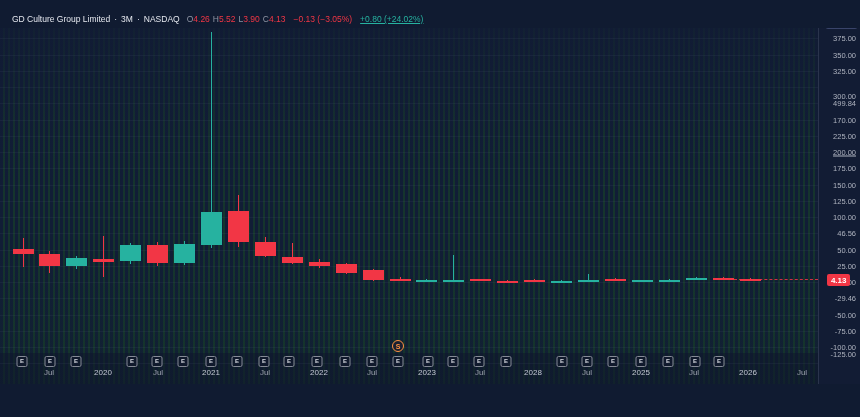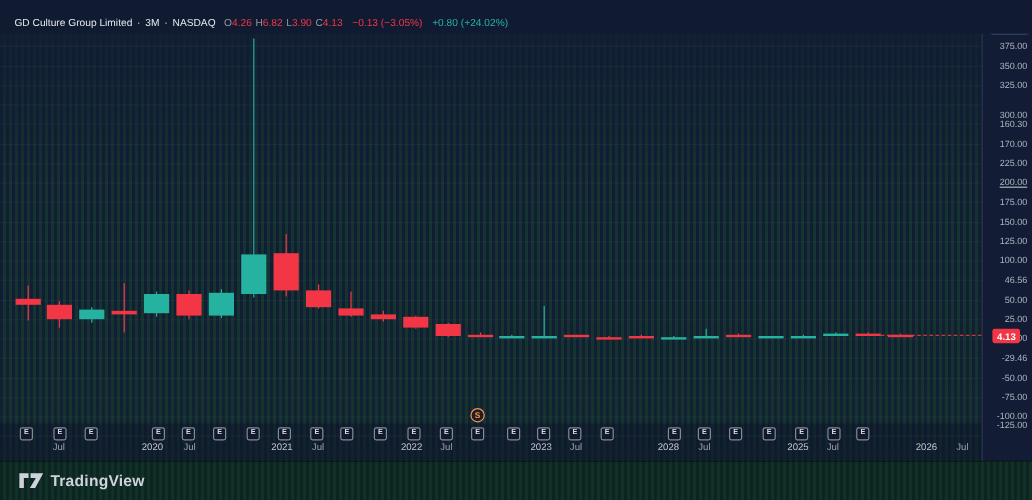--- a/index.html
+++ b/index.html
@@ -33,21 +33,21 @@
     border-left:1px solid rgba(190,200,225,.14);z-index:5;}
   .tick-label{position:absolute;right:5px;font-size:7.5px;color:#aeb3bf;transform:translateY(-50%);}
   #currency-button{position:absolute;right:3px;top:-16px;width:31px;height:15px;background:#232e4d;
     border:1px solid #39446a;border-radius:3px;color:#ced3df;font-size:8.5px;font-weight:bold;
     display:flex;align-items:center;justify-content:center;}
   #last-price-tag{position:absolute;right:11px;background:#f23645;color:#fff;font-size:8px;font-weight:bold;
     padding:1.5px 3.5px;border-radius:2px;transform:translateY(-50%);z-index:6;}
   
   #time-axis{position:absolute;left:0;top:353px;width:818px;height:31px;z-index:5;}
   .time-label{position:absolute;top:15px;font-size:8px;color:#9aa0ac;transform:translateX(-50%);white-space:nowrap;text-align:right;}
-  .time-label.major{color:#c2c7d2;margin-left:24px;}
+  .time-label.major{color:#c2c7d2;}
   .e-badge{position:absolute;top:3px;width:9px;height:9px;border:1px solid #858a96;border-radius:2px;
     background:rgba(16,24,44,.75);color:#d8dbe2;font-size:6px;font-weight:bold;line-height:9px;
     text-align:center;transform:translateX(-50%);}
   #split-marker{position:absolute;width:12px;height:12px;border:1.5px solid #ff9142;border-radius:50%;
     background:#1a1f30;color:#ff9142;font-size:7px;font-weight:bold;line-height:11px;text-align:center;
     transform:translate(-50%,-50%);z-index:5;box-sizing:border-box;}
   
   #footer{position:absolute;left:0;top:384px;width:860px;height:33px;z-index:6;
     background:repeating-linear-gradient(90deg,#0c2521 0px,#0c2521 2.6px,#113028 2.6px,#113028 5px);
     border-top:1px solid rgba(0,0,0,.35);}
@@ -70,28 +70,28 @@
     <div id="symbol-row">
       <span class="sym-title">GD Culture Group Limited</span>
       <span class="sym-title">·</span>
       <span class="sym-title">3M</span>
       <span class="sym-title">·</span>
       <span class="sym-title">NASDAQ</span>
       <span id="ohlc-values" style="display:flex;align-items:baseline;">
           <span class="ohlc-label">O</span>
           <span class="val-down">4.26</span>
           <span class="ohlc-label">H</span>
-          <span class="val-down">6.82</span>
+          <span class="val-down">5.52</span>
           <span class="ohlc-label">L</span>
           <span class="val-down">3.90</span>
           <span class="ohlc-label">C</span>
           <span class="val-down">4.13</span>
         </span>
       <span class="val-down" style="margin-left:4px;">−0.13 (−3.05%)</span>
-      <span class="val-up" style="margin-left:4px;">+0.80 (+24.02%)</span>
+      <span class="val-up" style="margin-left:4px;text-decoration:underline;">+0.80 (+24.02%)</span>
     </div>
   </div>
 
   <div id="plot">
       <div class="gridline" style="top: 38.25px;"></div>
       <div class="gridline" style="top: 54.5px;"></div>
       <div class="gridline" style="top: 70.75px;"></div>
       <div class="gridline" style="top: 87px;"></div>
       <div class="gridline" style="top: 103.25px;"></div>
       <div class="gridline" style="top: 119.5px;"></div>
@@ -170,21 +170,21 @@
 
   <div id="price-line" style="top: 279.315px;"></div>
 
   <div id="price-axis">
     <div id="currency-button">USD</div>
     <div id="last-price-tag" style="top: 252.315px;">4.13</div>
   <div class="tick-label" style="top: 10.25px;">375.00</div>
       <div class="tick-label" style="top: 26.5px;">350.00</div>
       <div class="tick-label" style="top: 42.75px;">325.00</div>
       <div class="tick-label" style="top: 68px;">300.00</div>
-      <div class="tick-label" style="top: 75.25px;">160.30</div>
+      <div class="tick-label" style="top: 75.25px;">499.84</div>
       <div class="tick-label" style="top: 91.5px;">170.00</div>
       <div class="tick-label" style="top: 107.75px;">225.00</div>
       <div class="tick-label" style="top: 124px; text-decoration: underline;">200.00</div>
       <div class="tick-label" style="top: 140.25px;">175.00</div>
       <div class="tick-label" style="top: 156.5px;">150.00</div>
       <div class="tick-label" style="top: 172.75px;">125.00</div>
       <div class="tick-label" style="top: 189px;">100.00</div>
       <div class="tick-label" style="top: 205.25px;">46.56</div>
       <div class="tick-label" style="top: 221.5px;">50.00</div>
       <div class="tick-label" style="top: 237.75px;">25.00</div>
@@ -234,24 +234,13 @@
       <div class="e-badge" style="left: 587px;">E</div>
       <div class="e-badge" style="left: 613px;">E</div>
       <div class="e-badge" style="left: 641px;">E</div>
       <div class="e-badge" style="left: 668px;">E</div>
       <div class="e-badge" style="left: 695px;">E</div>
       <div class="e-badge" style="left: 719px;">E</div>
     </div>
 
   <div id="split-marker" style="left: 398px; top: 346px;">S</div>
 
-  <div id="footer">
-    <div id="brand">
-      <span>
-        <svg width="20" height="13" viewBox="0 0 36 22" fill="#ced3db">
-          <path d="M0 0h14v7H7v15H0z"></path>
-          <path d="M17 0h19L24 22h-8l9-15h-8z"></path>
-        </svg>
-      </span>
-      <span id="brand-name">TradingView</span>
-    </div>
-  </div>
 </div>
 
 </body></html>

